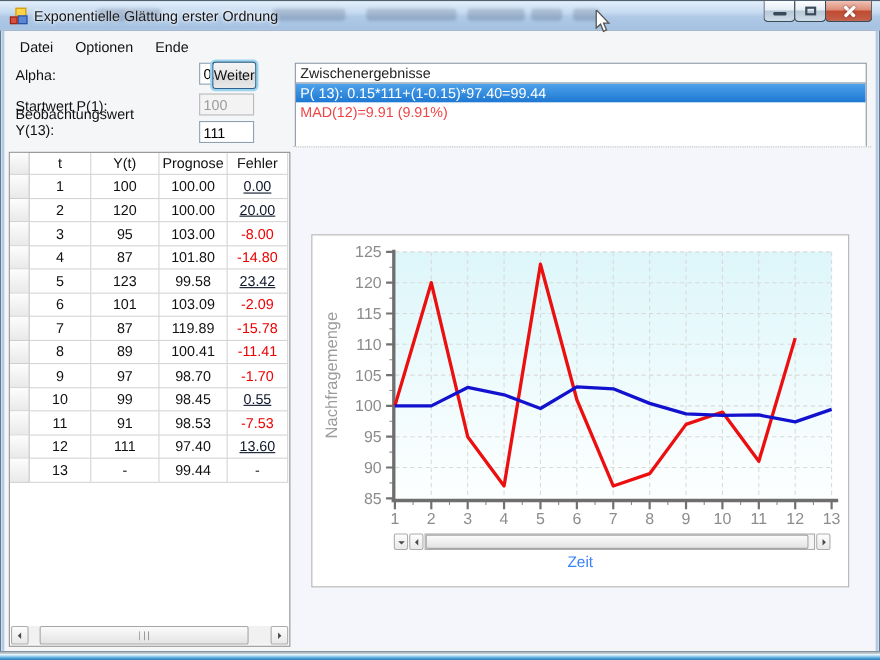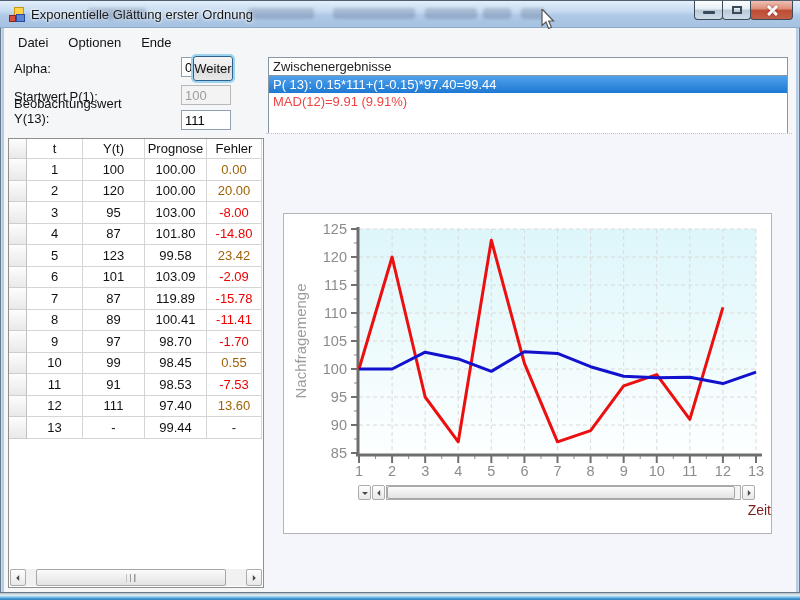--- a/index.html
+++ b/index.html
@@ -70,21 +70,21 @@
   
   .grid { position:absolute; left:8px; top:138px; width:256px; height:450px;
     background:#fff; border:1px solid #8F8F8F; }
   .grid-row { display:flex; height:21.5px; }
   .grid-row.header { height:20px; }
   .gcell { border-right:1px solid #D5D5D5; border-bottom:1px solid #D5D5D5;
     font-size:13px; color:#111; display:flex; align-items:center; justify-content:center; overflow:hidden; }
   .gcell.rowhdr { width:18px; background:linear-gradient(#FDFDFD,#E9E9E9);
     border-right:1px solid #C2C2C2; border-bottom:1px solid #CFCFCF; }
   .gcell.c-t { width:56px; } .gcell.c-y { width:62px; } .gcell.c-p { width:62px; } .gcell.c-f { width:55px; }
-  .fe-pos { color:#a16207; } .fe-neg { color:#EE0000; } .fe-none { color:#222; }
+  .fe-pos { color:#0f172a;text-decoration:underline; } .fe-neg { color:#EE0000; } .fe-none { color:#222; }
 
   
   .hscroll { position:absolute; display:flex; align-items:stretch; background:#F2F2F2;
     border:1px solid #B9B9B9; }
   .sb-btn { width:16px; background:linear-gradient(#FDFDFD,#E8E8E8); border:1px solid #ACACAC;
     border-radius:2px; position:relative; flex:none; }
   .sb-track { flex:1; position:relative; }
   .sb-thumb { position:absolute; top:0; bottom:0; background:linear-gradient(#FBFBFB,#E3E3E3);
     border:1px solid #A6A6A6; border-radius:2px; }
   .grip { position:absolute; left:50%; top:50%; transform:translate(-50%,-50%);
@@ -102,22 +102,22 @@
     border-radius:9px; border:1px solid #CACA9E;
     background:linear-gradient(90deg,#FDFDD2 0%, #FFFF2E 30%, #FFFF1E 100%);
     display:flex; align-items:center; justify-content:center;
     font-size:16px; font-weight:bold; color:#000; box-shadow:0 1px 2px rgba(150,150,120,.35); }
   .chart-control { position:absolute; left:283px; top:213px; width:489px; height:321px;
     background:#fff; border:1px solid #B4B4B4; }
   .chart-scroll { left:74px; top:271px; width:397px; height:15px; position:absolute;
     border:none; background:transparent; display:flex; }
   .chart-scroll .sb-btn { width:13px; height:15px; margin-right:1px; }
   .chart-scroll .sb-track { border:1px solid #ACACAC; background:#F4F4F4; }
-  .zeit-label { position:absolute; left:0; top:288px; width:100%; text-align:right;
-    font-size:14px; color:#7f1d1d; }
+  .zeit-label { position:absolute; left:0; top:288px; width:100%; text-align:center;
+    font-size:14px; color:#3b82f6; }
 
   .legend { position:absolute; left:370px; top:548px; width:300px; height:20px;
     display:flex; align-items:center; justify-content:center; gap:13px; }
   .legend-item { display:flex; align-items:center; gap:8px; }
   .legend-swatch { width:28px; height:3px; flex:none; }
   .legend-label { font-size:13px; color:#000; white-space:nowrap; }
 </style>
 </head>
 <body>
 

